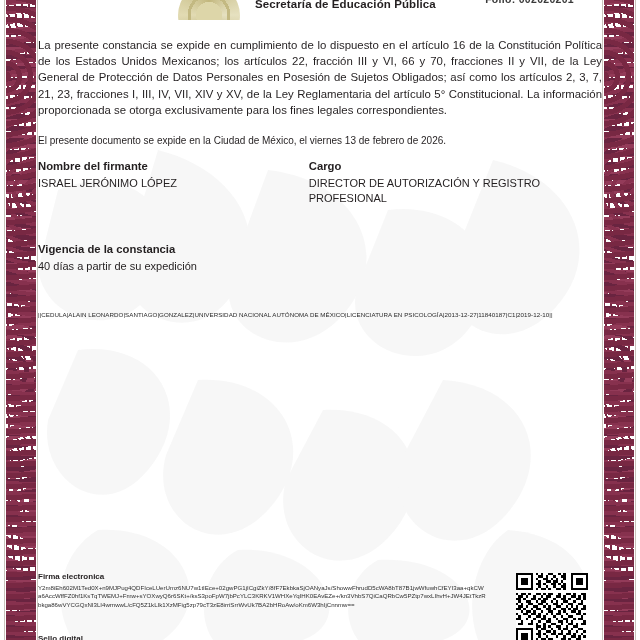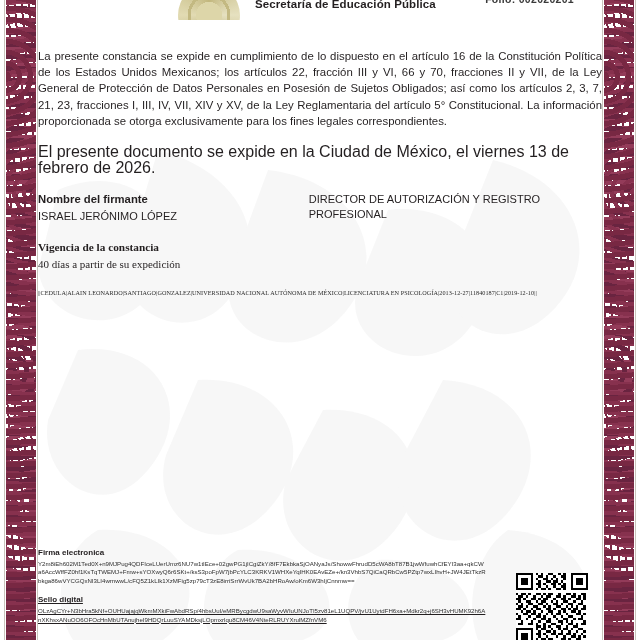--- a/index.html
+++ b/index.html
@@ -108,50 +108,50 @@
 
   
   .content {
     position: absolute;
     left: 38px;
     right: 38px;
     top: 0;
     z-index: 2;
   }
   .legal-paragraph {
-    margin-top: 48px;
+    margin-top: 37px;
     font-size: 11.4px;
     line-height: 16.2px;
     text-align: justify;
     color: #231f20;
   }
   .date-line {
     margin-top: 15px;
-    font-size: 16px;
+    font-size: 10px;
     line-height: 16px;
   }
 
   .two-col {
     display: flex;
   }
   .col-left { width: 48%; }
   .col-right { width: 52%; }
 
   .field-label {
     font-size: 11.3px;
     font-weight: bold;
     line-height: 15px;
     margin-bottom: 2px;
   }
   .field-value {
     font-size: 11px;
     line-height: 15px;
   }
 
-  .block { margin-top: 16px; font-family: Liberation Serif, serif; }
+  .block { margin-top: 36px; }
 
   .cadena-value {
     font-size: 6.2px;
     line-height: 9px;
     letter-spacing: 0.05px;
     word-break: break-all;
     color: #2a2a2a;
     margin-top: 2px;
   }
 
@@ -160,20 +160,21 @@
     position: absolute;
     left: 38px;
     top: 547px;
     width: 448px;
     z-index: 2;
   }
   .crypto-label {
     font-size: 8px;
     font-weight: bold;
     line-height: 11px;
+    margin-top: 24px;
   }
   .crypto-value {
     font-size: 6.1px;
     line-height: 8.4px;
     word-break: break-all;
     color: #2f2f2f;
     margin-top: 2px;
   }
   .sello-block { margin-top: 9px; text-decoration: underline; }
 
@@ -229,20 +230,21 @@
   <p class="legal-paragraph">La presente constancia se expide en cumplimiento de lo dispuesto en el artículo 16 de la Constitución Política de los Estados Unidos Mexicanos; los artículos 22, fracción III y VI, 66 y 70, fracciones II y VII, de la Ley General de Protección de Datos Personales en Posesión de Sujetos Obligados; así como los artículos 2, 3, 7, 21, 23, fracciones I, III, IV, VII, XIV y XV, de la Ley Reglamentaria del artículo 5° Constitucional. La información proporcionada se otorga exclusivamente para los fines legales correspondientes.</p>
 
   <p class="date-line">El presente documento se expide en la Ciudad de México, el viernes 13 de febrero de 2026.</p>
 
   <div class="two-col">
     <div class="col-left">
       <div class="field-label">Nombre del firmante</div>
       <div class="field-value">ISRAEL JERÓNIMO LÓPEZ</div>
     </div>
     <div class="col-right">
+      <div class="field-label">Cargo</div>
       <div class="field-value">DIRECTOR DE AUTORIZACIÓN Y REGISTRO PROFESIONAL</div>
     </div>
   </div>
 
   <div class="block">
     <div class="field-label">Vigencia de la constancia</div>
     <div class="field-value">40 días a partir de su expedición</div>
   </div>
 
   <div class="block">

